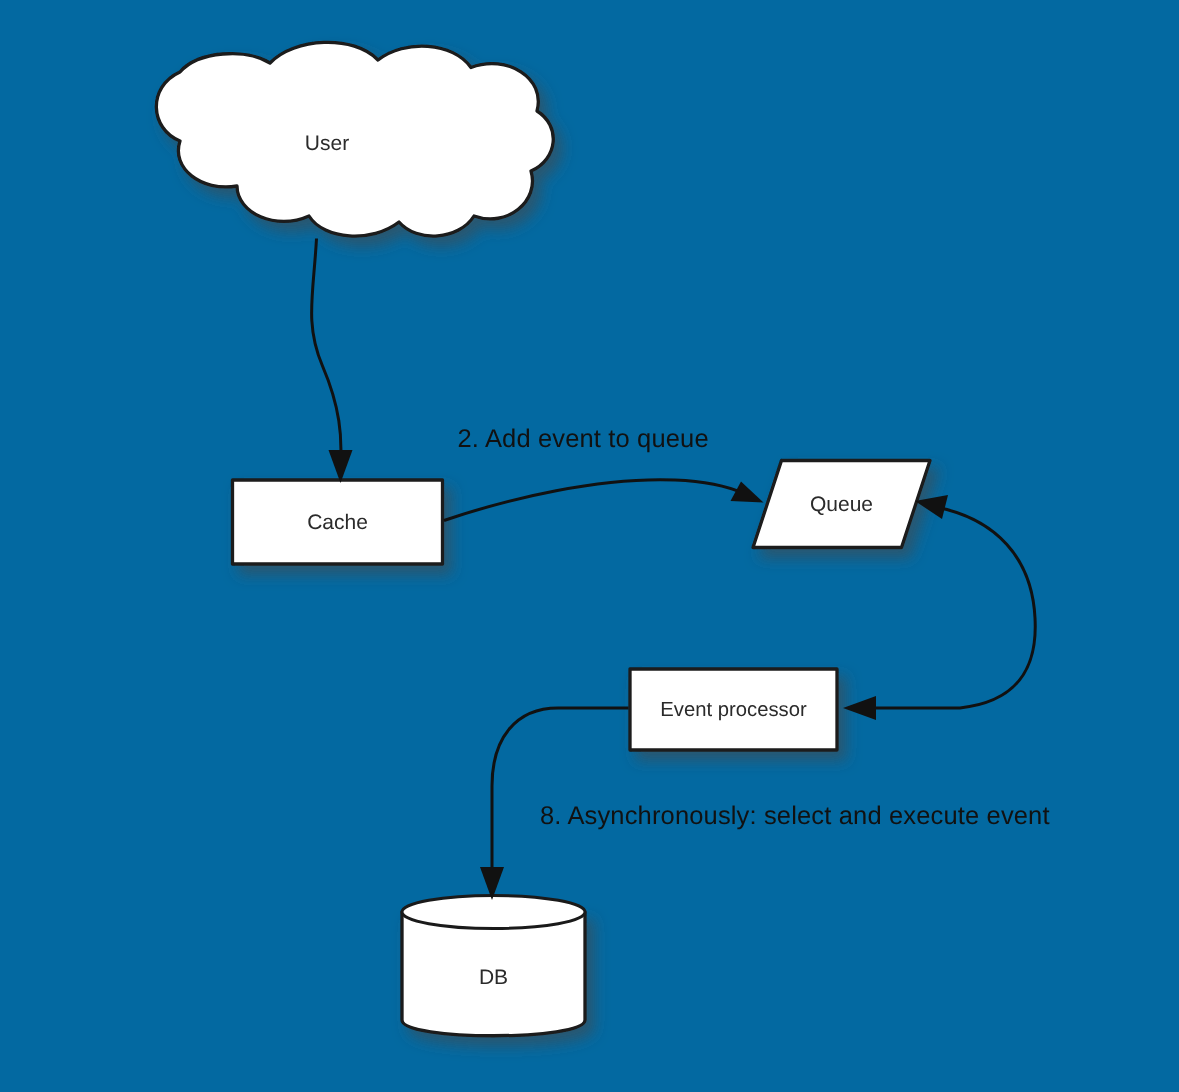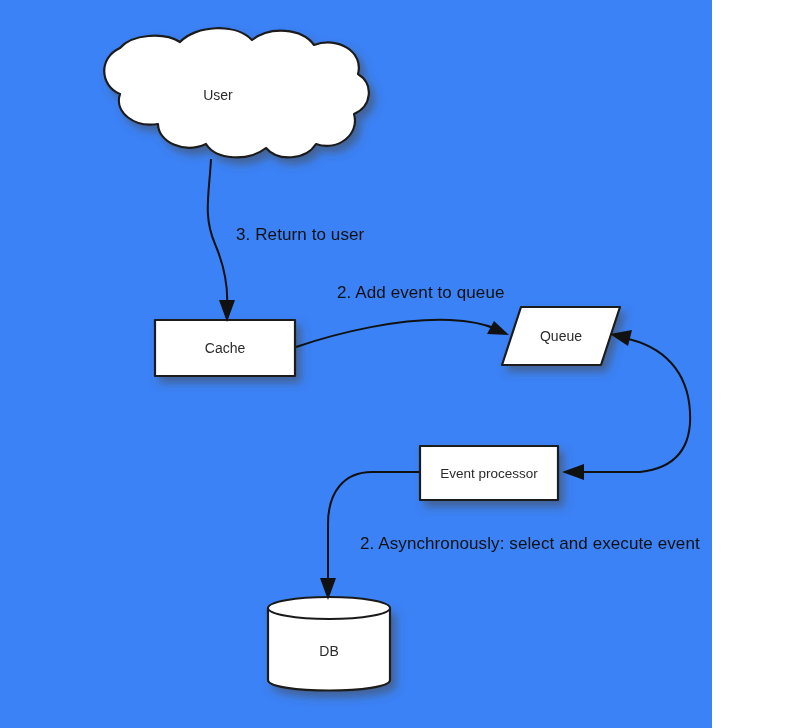--- a/index.html
+++ b/index.html
@@ -5,23 +5,23 @@
   html, body {
     margin: 0;
     padding: 0;
     background: #ffffff;
   }
   body {
     font-family: "Liberation Sans", sans-serif;
   }
   #diagram-canvas {
     position: relative;
-    width: 712px;
+    width: 786px;
     height: 728px;
-    background: #3b82f6;
+    background: #0369a1;
     overflow: hidden;
   }
   #diagram-svg {
     position: absolute;
     top: 0;
     left: 0;
     width: 786px;
     height: 728px;
   }
   .node-shape {
@@ -147,19 +147,18 @@
     <g>
       <path class="connector" d="M 419 472
                L 372 472
                C 344 472, 328 492, 328 524
                L 328 586"></path>
       <polygon class="arrowhead" points="328,600 320,578 336,578"></polygon>
     </g>
   </svg>
 
 
-  <div class="step-label" style="left:305px; top:283px;margin-left:32px;">2. Add event to queue</div>
+  <div class="step-label" style="left:305px; top:283px;">2. Add event to queue</div>
 
-  <div class="step-label" style="left:236px; top:225px;">3. Return to user</div>
 
-  <div class="step-label" style="left:360px; top:534px;">2. Asynchronously: select and execute event</div>
+  <div class="step-label" style="left:360px; top:534px;">8. Asynchronously: select and execute event</div>
 
 </div>
 
 </body></html>

